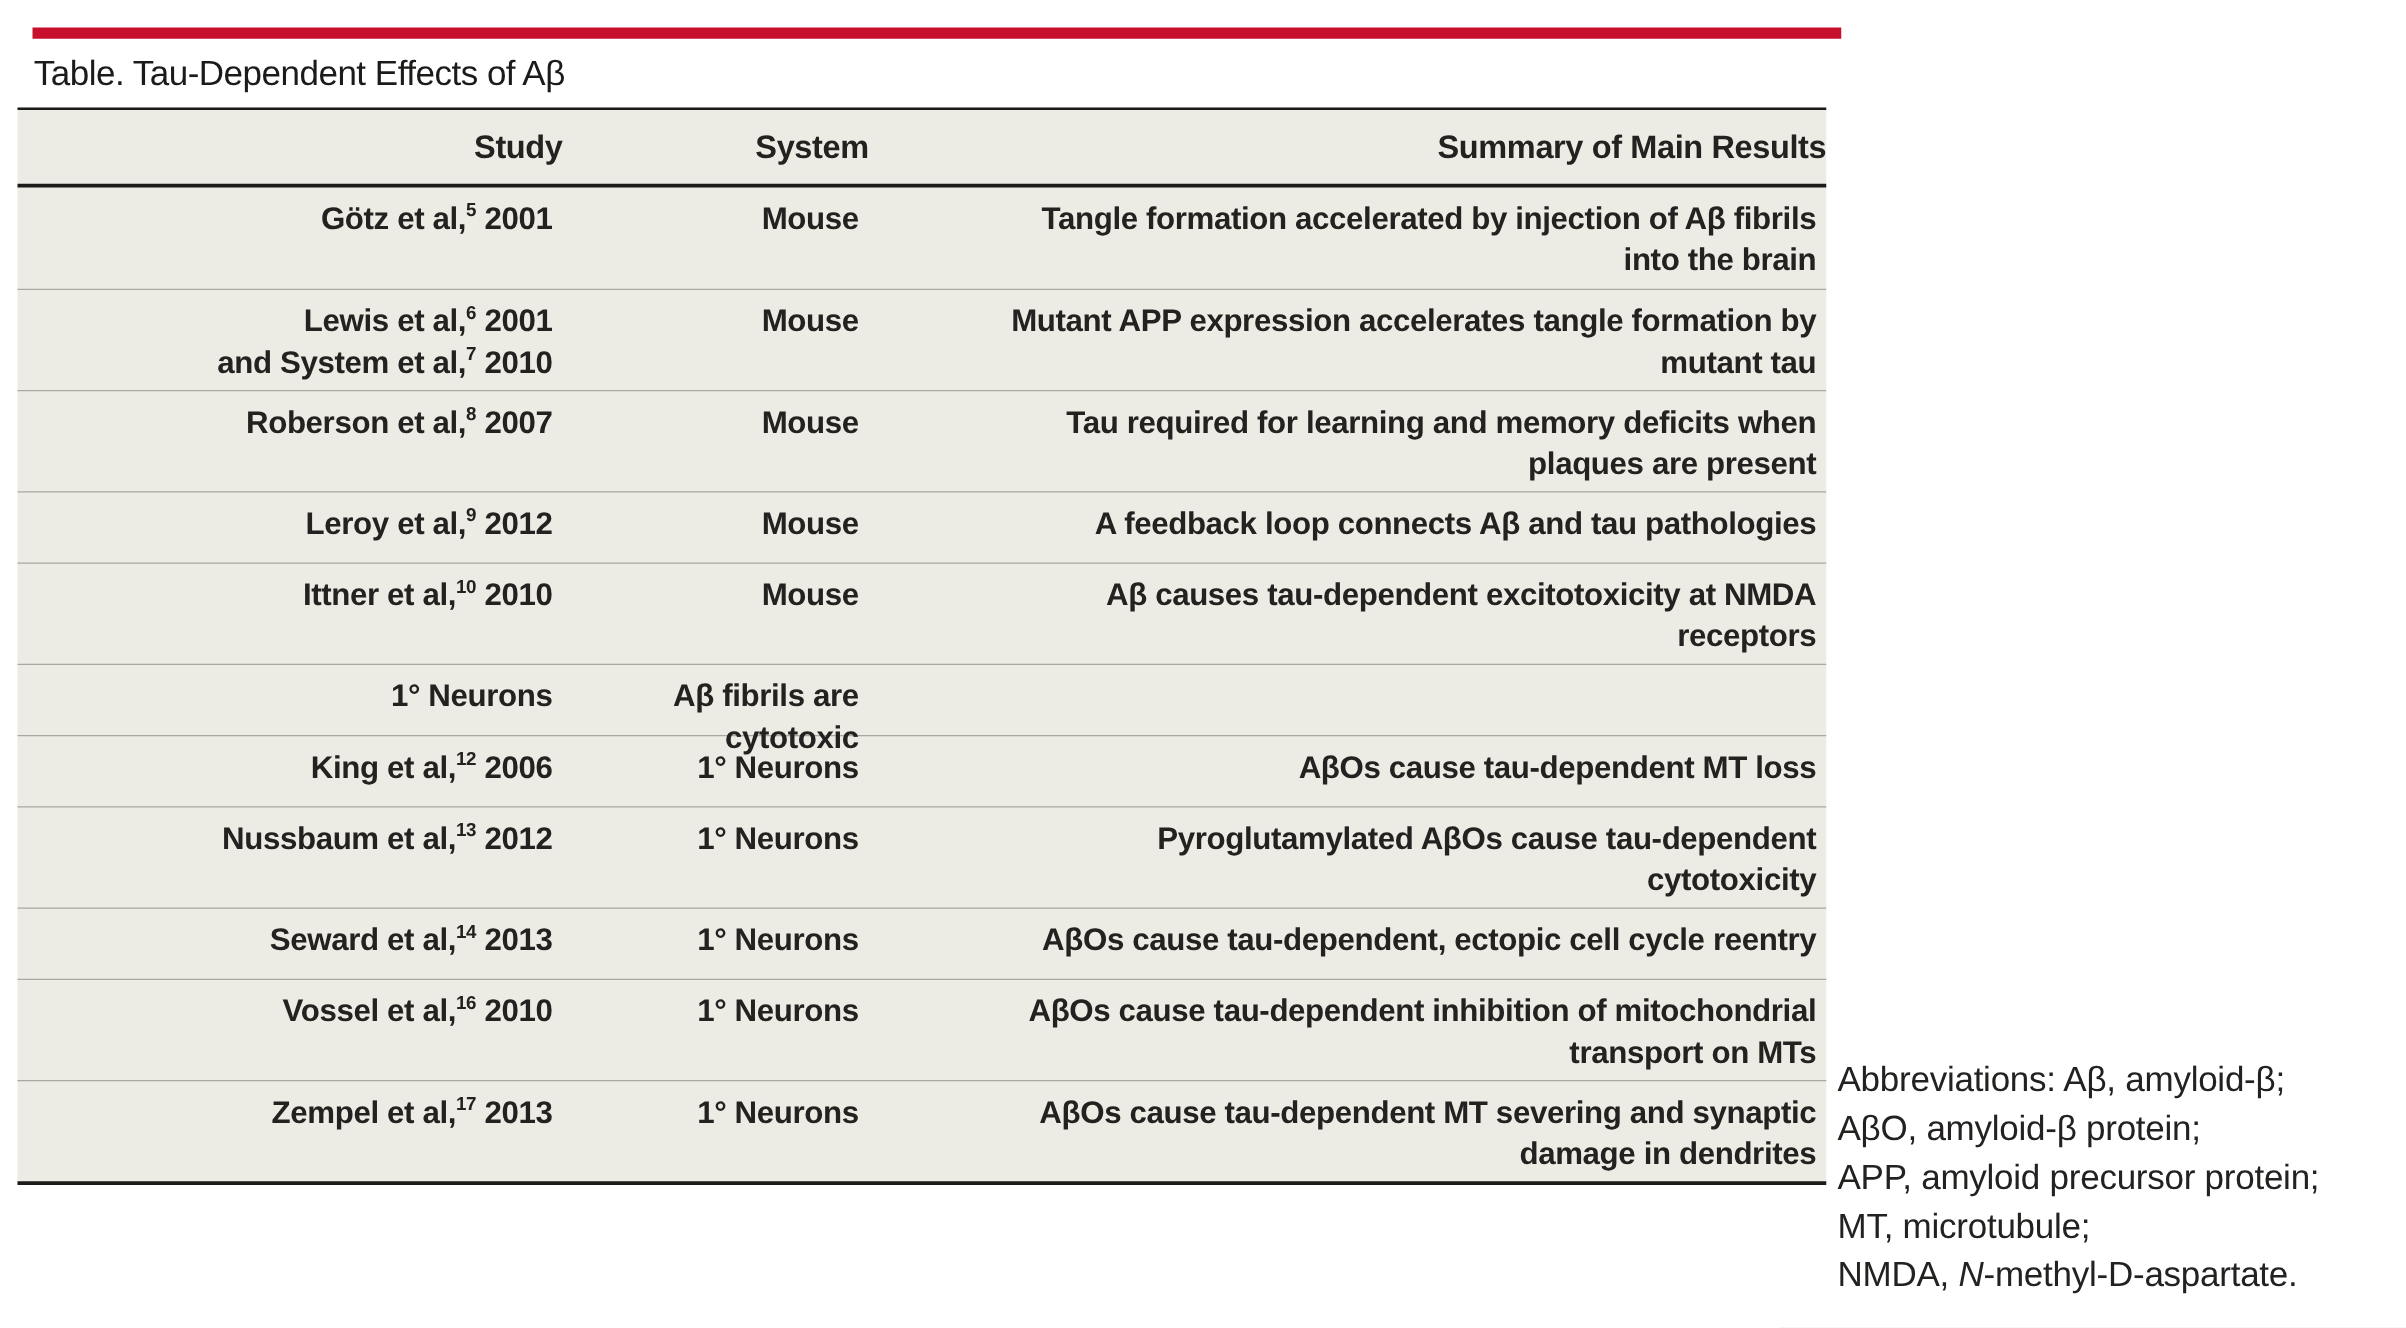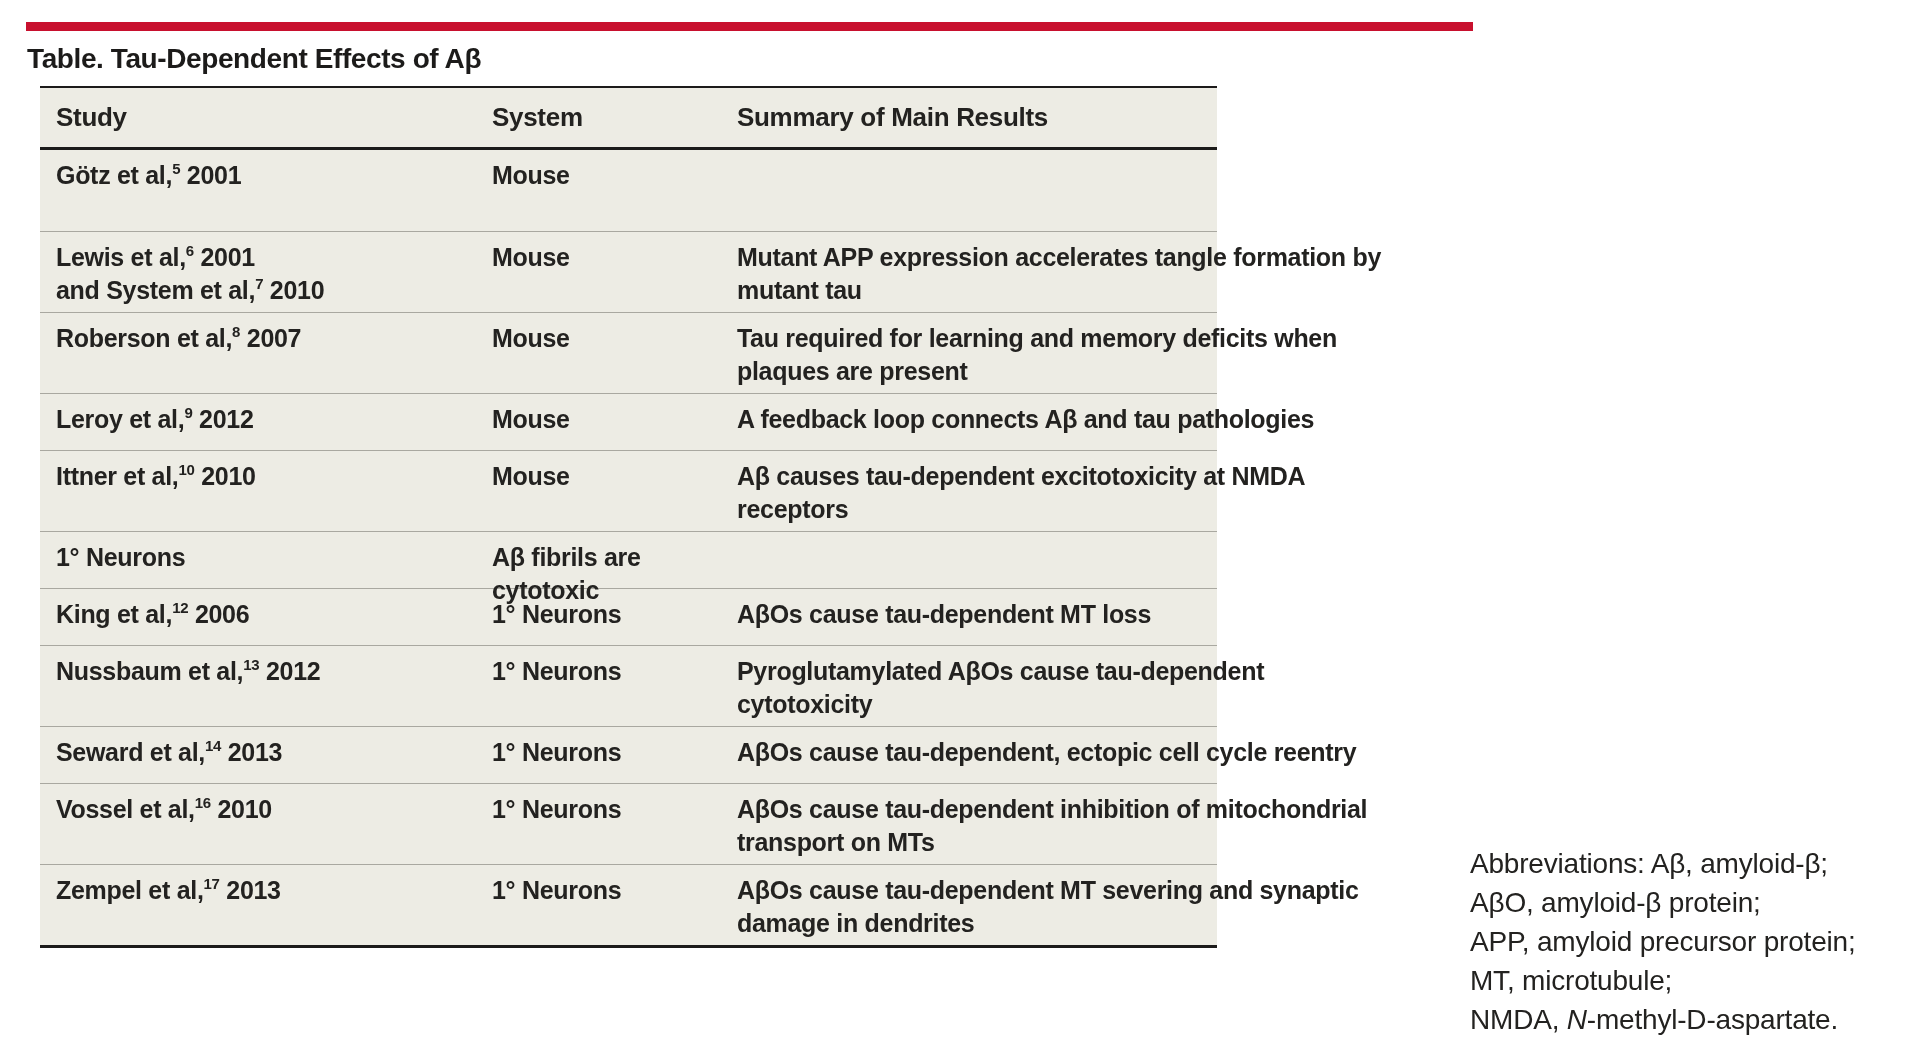--- a/index.html
+++ b/index.html
@@ -8,29 +8,30 @@
     background:var(--page-bg,#ffffff);
     font-family:"Liberation Sans",sans-serif;
     color:var(--text,#232220);
   }
   .accent-rule{
     position:absolute;left:26px;top:22px;width:1447px;height:9px;
     background:var(--accent-red,#C8102E);
   }
   .table-title{
     position:absolute;left:27px;top:42px;
-    font-size:28px;font-weight:700;letter-spacing:-0.4px;line-height:34px;
+    font-size:28px;font-weight:400;letter-spacing:-0.4px;line-height:34px;
     color:var(--line-dark,#1c1b1a);
   }
   .results-table{
-    position:absolute;left:40px;top:86px;width:1177px;
+    position:absolute;left:14px;top:86px;width:1447px;
     background:var(--row-bg,#EDECE4);
     border-top:2px solid var(--line-dark,#1c1b1a);
     border-bottom:3px solid var(--line-dark,#1c1b1a);
     letter-spacing:-0.3px;
+    text-align:right;
   }
   .thead{
     display:grid;grid-template-columns:436px 245px 766px;
     height:59px;align-items:center;
     border-bottom:3px solid var(--line-dark,#1c1b1a);
     font-weight:700;font-size:26px;
   }
   .th{padding-left:16px;}
   .tr{
     display:grid;grid-template-columns:436px 245px 766px;
@@ -66,20 +67,22 @@
     <div class="th">Study</div>
     <div class="th">System</div>
     <div class="th">Summary of Main Results</div>
   </div>
 
   <div class="tr h2">
     <div class="td">
       <div><span>Götz et al,</span><sup>5</sup><span> 2001</span></div>
     </div>
     <div class="td">Mouse</div>
+    <div class="td summary">Tangle formation accelerated by injection of Aβ fibrils
+into the brain</div>
   </div>
 
   <div class="tr h2">
     <div class="td">
       <div><span>Lewis et al,</span><sup>6</sup><span> 2001</span></div>
       <div><span>and System et al,</span><sup>7</sup><span> 2010</span></div>
     </div>
     <div class="td">Mouse</div>
     <div class="td summary">Mutant APP expression accelerates tangle formation by
 mutant tau</div>

